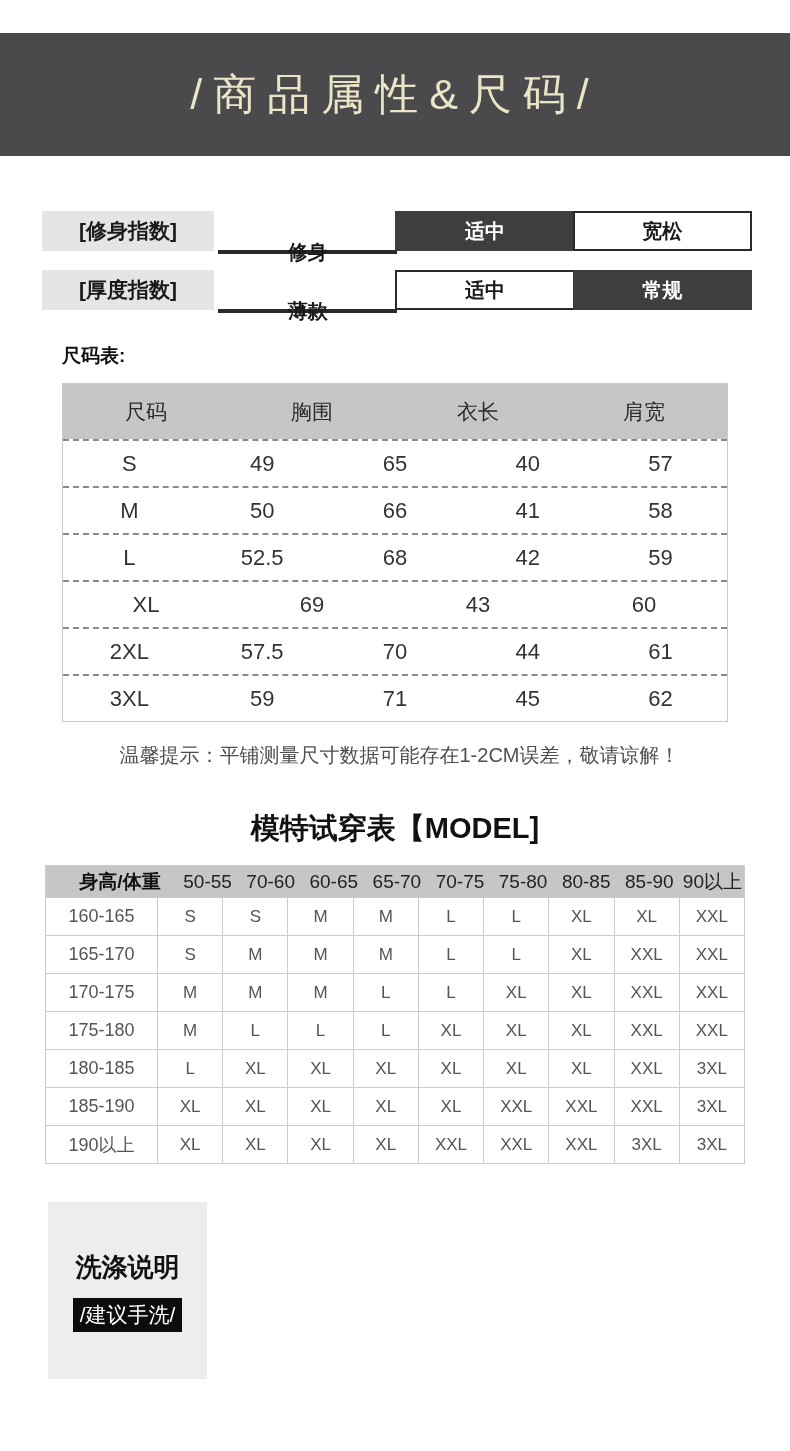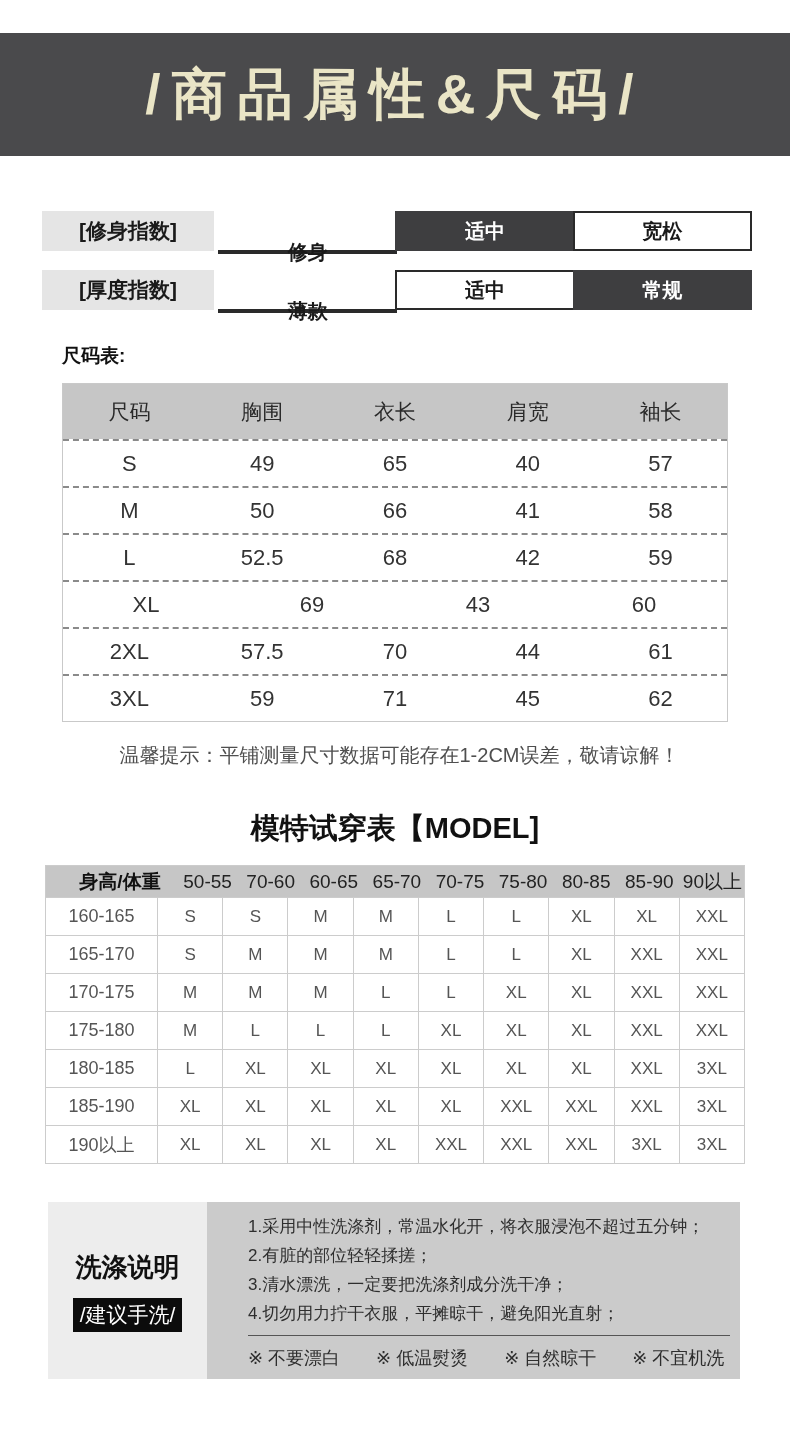--- a/index.html
+++ b/index.html
@@ -13,21 +13,21 @@
   }
 
   
   .banner {
     margin-top: 33px; height: 123px;
     background: var(--banner_bg, #4a4a4c);
     display: flex; align-items: center; justify-content: center;
   }
   .banner h1 {
     margin: 4px; color: var(--banner_fg, #eae5c6);
-    font-size: 55px; font-weight: 700; letter-spacing: 11px;
+    font-size: 43px; font-weight: 400; letter-spacing: 11px;
   }
 
   
   .idx-row { display: flex; width: 710px; margin-left: 42px; height: 40px; }
   .idx-row.first  { margin-top: 55px; }
   .idx-row.second { margin-top: 19px; }
   .idx-label {
     width: 172px; background: var(--index_label_bg, #e5e5e5);
     display: flex; align-items: center; justify-content: center;
     font-size: 21px; font-weight: 700; color: #1a1a1a;
@@ -135,21 +135,20 @@
   </div>
 
   <h2 class="size-heading">尺码表:</h2>
 
   <div class="size-table">
     <div class="size-head" id="size-head">
         <div class="cell">尺码</div>
         <div class="cell">胸围</div>
         <div class="cell">衣长</div>
         <div class="cell">肩宽</div>
-        <div class="cell">袖长</div>
       </div>
     <div id="size-body">
         <div class="size-row">
           <div class="cell">S</div>
           <div class="cell">49</div>
           <div class="cell">65</div>
           <div class="cell">40</div>
           <div class="cell">57</div>
         </div>
         <div class="size-row">
@@ -292,29 +291,15 @@
           <div class="cell">3XL</div>
         </div>
       </div>
   </div>
 
   <section class="wash">
     <div class="wash-left">
       <div class="wash-heading">洗涤说明</div>
       <div class="wash-sub">/建议手洗/</div>
     </div>
-    <div class="wash-right">
-      <ul class="wash-steps" id="wash-steps">
-          <li>1.采用中性洗涤剂，常温水化开，将衣服浸泡不超过五分钟；</li>
-          <li>2.有脏的部位轻轻揉搓；</li>
-          <li>3.清水漂洗，一定要把洗涤剂成分洗干净；</li>
-          <li>4.切勿用力拧干衣服，平摊晾干，避免阳光直射；</li>
-        </ul>
-      <div class="wash-notes" id="wash-notes">
-          <span>※ 不要漂白</span>
-          <span>※ 低温熨烫</span>
-          <span>※ 自然晾干</span>
-          <span>※ 不宜机洗</span>
-        </div>
-    </div>
   </section>
 
 </div>
 
 </body></html>

